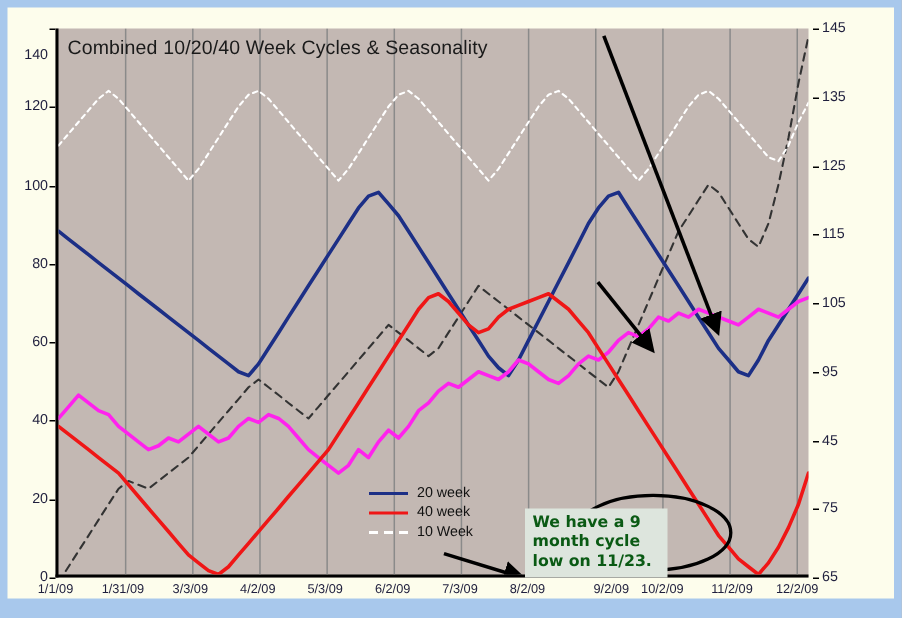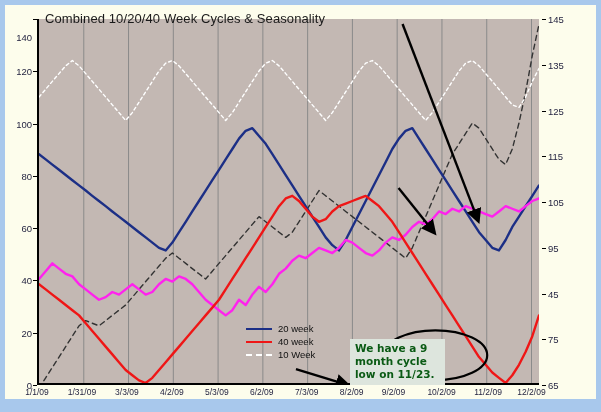--- a/index.html
+++ b/index.html
@@ -22,21 +22,21 @@
   
   #plot{
     position:absolute;left:32px;top:14px;width:502px;height:366px;
     background:#c3b8b3;
     border-left:2px solid #000;
     border-bottom:2px solid #000;
     box-sizing:border-box;
   }
   #plot-svg{position:absolute;left:0;top:0;width:100%;height:100%;display:block;}
   #chart-title{
-    position:absolute;left:40px;top:6px;
+    position:absolute;left:40px;top:19px;
     font-size:13px;color:#1a1a1a;white-space:nowrap;
     letter-spacing:.1px;
   }
   
   .ytick{
     position:absolute;right:0;transform:translateY(-50%);
     font-size:9.5px;color:#1f1f3d;text-align:right;white-space:nowrap;
   }
   #yleft{position:absolute;left:0px;top:0;width:27px;height:394px;}
   #yright{position:absolute;left:537px;top:0;width:54px;height:394px;}
@@ -147,21 +147,21 @@
 
     <div id="xticks">
         <div class="xtick" style="left: 32px;">1/1/09</div>
         <div class="xtick" style="left: 76.9518px;">1/31/09</div>
         <div class="xtick" style="left: 121.904px;">3/3/09</div>
         <div class="xtick" style="left: 166.855px;">4/2/09</div>
         <div class="xtick" style="left: 211.807px;">5/3/09</div>
         <div class="xtick" style="left: 256.759px;">6/2/09</div>
         <div class="xtick" style="left: 301.711px;">7/3/09</div>
         <div class="xtick" style="left: 346.663px;">8/2/09</div>
-        <div class="xtick" style="left: 375px; padding-left: 27px;">9/2/09</div>
+        <div class="xtick" style="left: 389px; padding-left: 27px;">9/2/09</div>
         <div class="xtick" style="left: 436.566px;">10/2/09</div>
         <div class="xtick" style="left: 483px;">11/2/09</div>
         <div class="xtick" style="left: 526.47px;">12/2/09</div>
       </div>
 
     <div id="legend">
         <div class="legend-row">
           <span class="legend-swatch" style="border-top-color: rgb(28, 47, 134);"></span>
           <span>20 week</span>
         </div>

